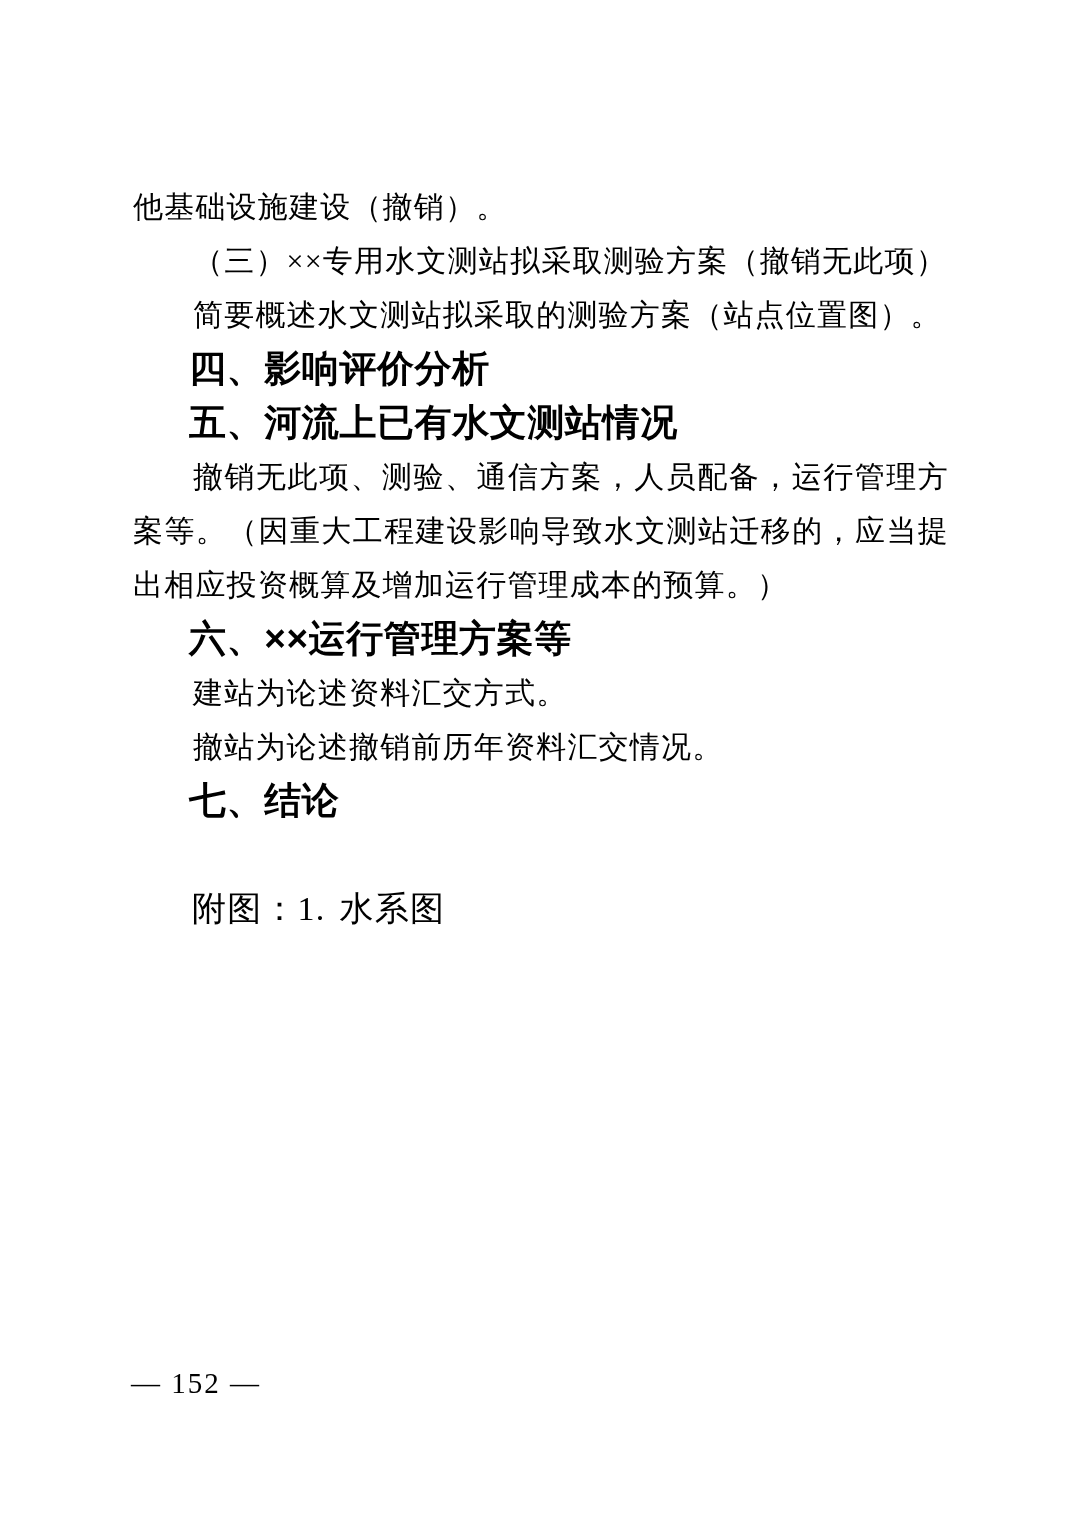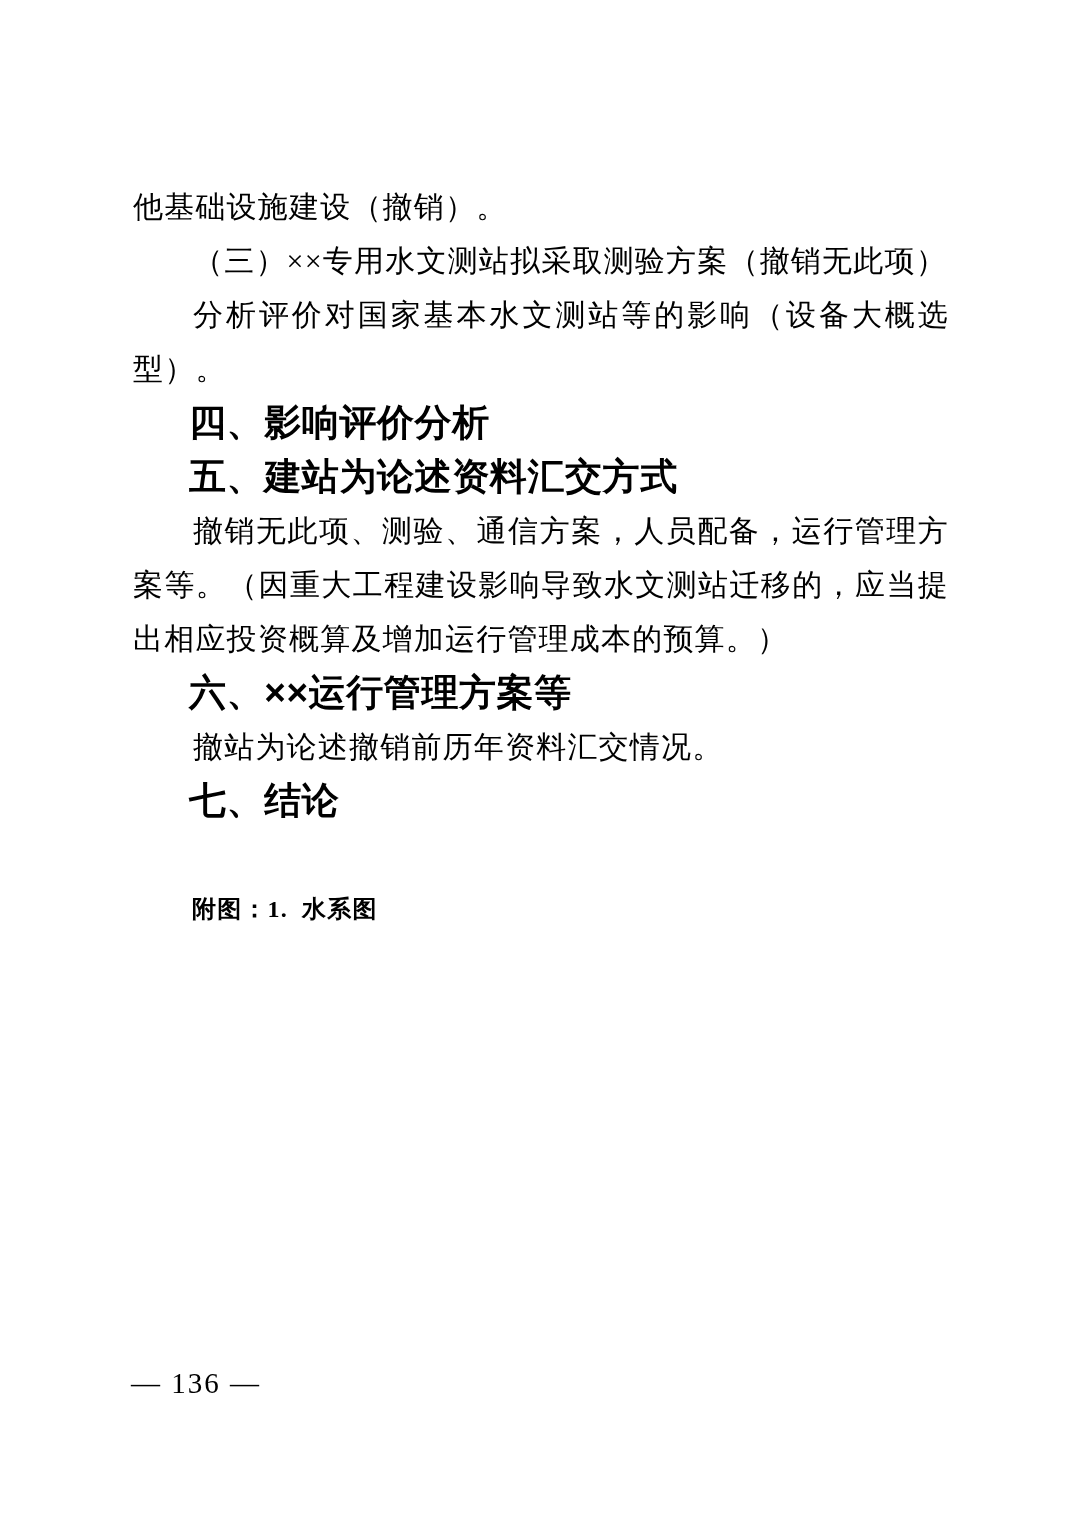--- a/index.html
+++ b/index.html
@@ -39,25 +39,24 @@
     font-family: "Liberation Sans", sans-serif;
     font-weight: 700;
     font-size: 37px;
     line-height: 54px;
     letter-spacing: 0.6px;
     text-indent: 56px;
     margin: 0;
   }
   .attach-line {
     font-family: "Liberation Serif", serif;
-    font-size: 24px;
+    font-size: 34px;
     line-height: 54px;
     letter-spacing: 1.2px;
     margin: 0;
-    font-weight: bold;
   }
   .attach-line.first {
     margin-top: 54px;
     text-indent: 59px;
   }
   .attach-line.second {
     padding-left: 140px;
   }
   .att-title {
     margin-left: 14px;
@@ -75,37 +74,38 @@
 </head>
 <body>
 
 <div class="page">
   <main class="content">
 
     <p class="body-para no-indent">他基础设施建设（撤销）。</p>
 
     <p class="body-para">（三）××专用水文测站拟采取测验方案（撤销无此项）</p>
 
-    <p class="body-para">分析评价对国家基本水文测站等的影响（设备大概选型）。</p>
+    <p class="body-para">简要概述水文测站拟采取的测验方案（站点位置图）。</p>
 
     <h2 class="section-heading">四、影响评价分析</h2>
 
 
-    <h2 class="section-heading">五、建站为论述资料汇交方式</h2>
+    <h2 class="section-heading">五、河流上已有水文测站情况</h2>
 
     <p class="body-para">撤销无此项、测验、通信方案，人员配备，运行管理方案等。（因重大工程建设影响导致水文测站迁移的，应当提出相应投资概算及增加运行管理成本的预算。）</p>
 
     <h2 class="section-heading">六、××运行管理方案等</h2>
 
+    <p class="body-para">建站为论述资料汇交方式。</p>
 
     <p class="body-para">撤站为论述撤销前历年资料汇交情况。</p>
 
     <h2 class="section-heading">七、结论</h2>
 
     <p class="attach-line first">
       <span>附图：</span><span class="att-num">1.</span><span class="att-title">水系图</span>
     </p>
 
 
   </main>
 
-  <div class="page-number">— 136 —</div>
+  <div class="page-number">— 152 —</div>
 </div>
 
 </body></html>

